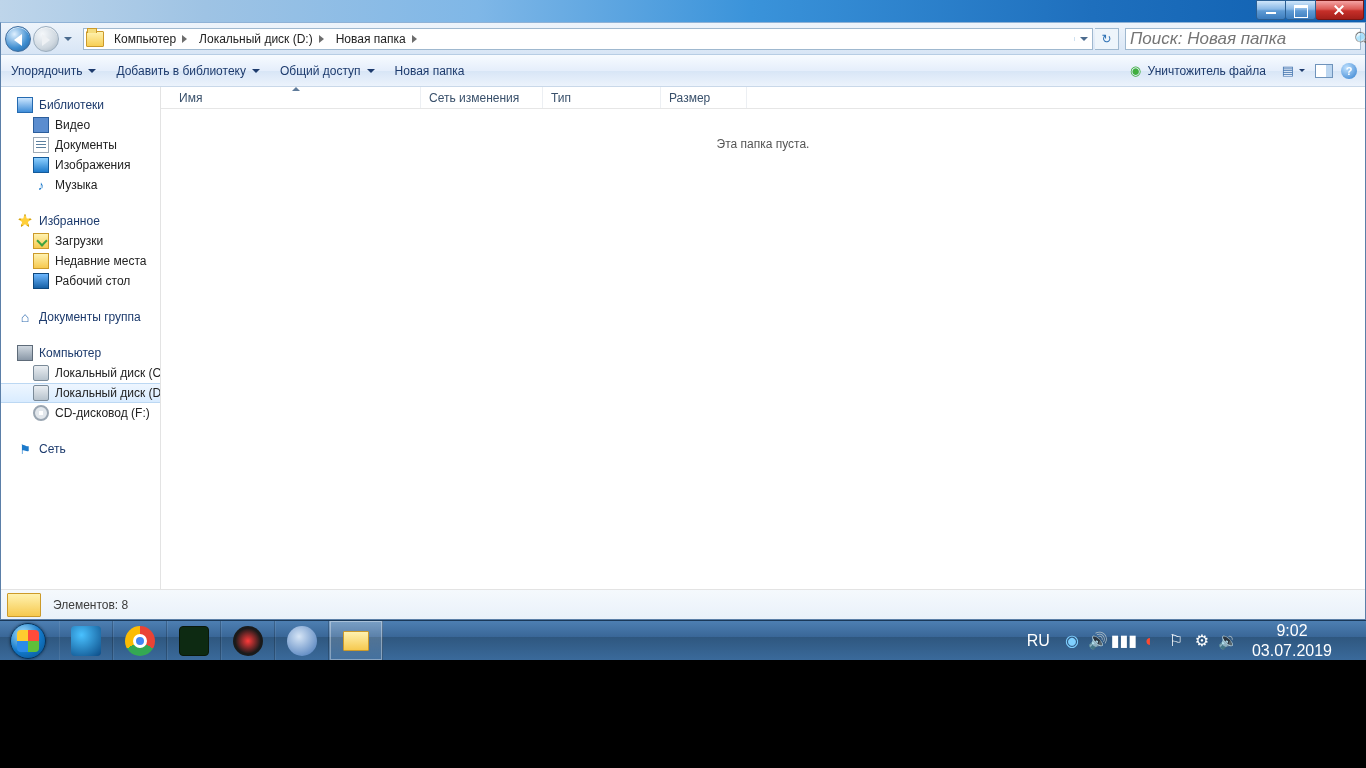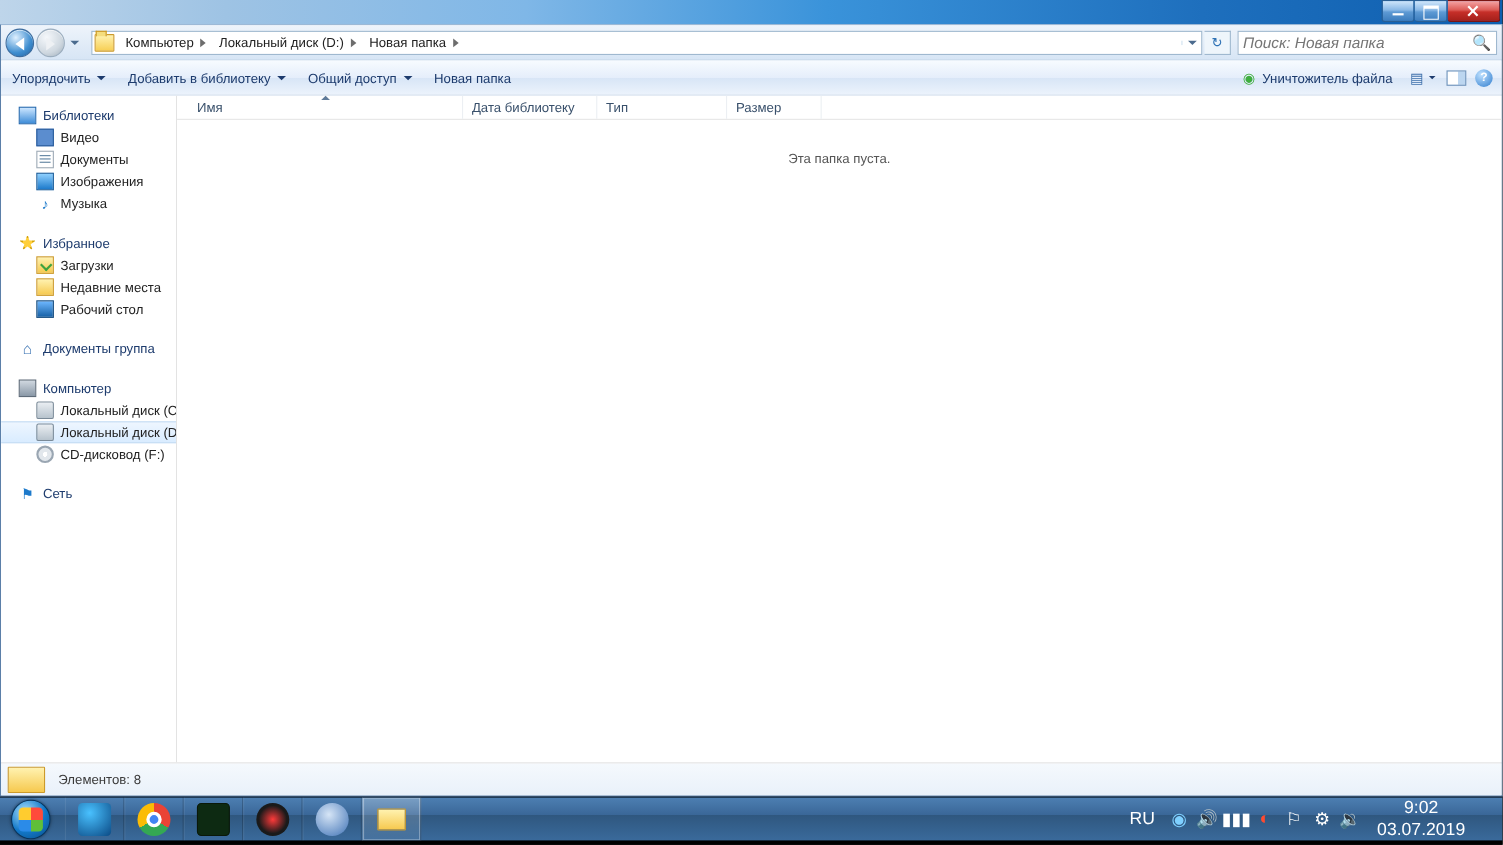--- a/index.html
+++ b/index.html
@@ -1,17 +1,17 @@
 <!DOCTYPE html>
 <html><head>
 <meta charset="utf-8">
 <style>
 * { box-sizing: border-box; margin: 0; padding: 0; font-family: "Segoe UI", Tahoma, sans-serif; }
 html, body { width: 1366px; height: 768px; overflow: hidden; background: #000; }
-.screen { position: relative; width: 1366px; height: 764px; }
+.screen { position: relative; width: 1366px; height: 660px; }
 
 
 .bg-strip { position: absolute; top: 0; left: 0; right: 0; height: 22px;
   background: linear-gradient(90deg,#bed5ea 0,#9ec3e4 15%,#7fb7e7 35%,#3a93da 55%,#1e6fbd 80%,#0e5fb0 100%); }
 
 
 .caption-group { position: absolute; top: 0; right: 2px; height: 20px; display: flex; }
 .cap-btn { width: 30px; height: 20px; border: 1px solid #2b5f93; border-left-width: 0;
   background: linear-gradient(#cfe6fb,#89b8e6 45%,#5e9ad4 55%,#3c7dbe); position: relative; border-radius: 0 0 3px 3px; }
 .cap-btn:first-child { border-left-width: 1px; }
@@ -43,21 +43,21 @@
 .addr-chunk{ display:flex; align-items:center; height:100%; padding:0 4px 0 8px; position:relative;}
 .addr-chunk::after{content:"";margin-left:6px;width:0;height:0;border-style:solid;border-width:4px 0 4px 5px;border-color:transparent transparent transparent #6d6d6d;}
 .addr-folder-ico{width:18px;height:16px;margin:0 2px 0 2px;background:linear-gradient(#fff2b0,#f7cf55);border:1px solid #cc9a2a;border-radius:1px;position:relative;}
 .addr-folder-ico::before{content:"";position:absolute;top:-4px;left:0;width:8px;height:4px;background:#f5dd7d;border:1px solid #cc9a2a;border-bottom:none;}
 .addr-dd{ width:18px; border-left:1px solid #cfe1f0; display:flex; align-items:center; justify-content:center;}
 .refresh{ width:24px; height:22px; border:1px solid #9fb8cf; border-left:0; background:#eef5fb;
   display:flex; align-items:center; justify-content:center; color:#2f72b5; font-size:12px;}
 
 .search{ width:236px; height:22px; margin-left:4px; border:1px solid #9fb8cf; background:#fff;
   display:flex; align-items:center; padding:0 4px; }
-.search input{ flex:1; border:none; outline:none; font-size:14px; font-style:italic; color:#8a8f95;}
+.search input{ flex:1; border:none; outline:none; font-size:17px; font-style:italic; color:#8a8f95;}
 .search-ico{ color:#2f72b5; font-size:14px;}
 
 
 .toolbar{ height:32px; background:linear-gradient(#f7fbff,#e5eefb 50%,#d7e5f6 50%,#ecf3fc);
   border-bottom:1px solid #c9d8e9; display:flex; align-items:center; font-size:12px; color:#1d3b6d;}
 .tool-item{ padding:12px 10px; height:100%; display:flex; align-items:center; gap:4px; cursor:default;}
 .tool-item.dd::after{content:"";width:0;height:0;border-left:4px solid transparent;border-right:4px solid transparent;border-top:4px solid #1d3b6d;margin-left:2px;}
 .tool-spacer{flex:1;}
 .tool-right{display:flex;align-items:center;gap:8px;padding-right:8px;}
 .tool-ico{width:16px;height:16px;display:inline-flex;align-items:center;justify-content:center;font-size:13px;}
@@ -279,21 +279,21 @@
             </div>
       </div>
     </div>
 
     <div class="content">
       <div class="col-headers">
         <div class="col name">
               <span class="sort-ind"></span>
               <span>Имя</span>
             </div>
-        <div class="col date">Дата библиотеку</div>
+        <div class="col date">Сеть изменения</div>
         <div class="col type">Тип</div>
         <div class="col size">Размер</div>
       </div>
       <div class="empty-msg">Эта папка пуста.</div>
     </div>
   </div>
 
   <div class="statusbar">
     <span class="status-ico">
           <span class="ic-folder" style="width:34px;height:24px;display:block;"></span>

